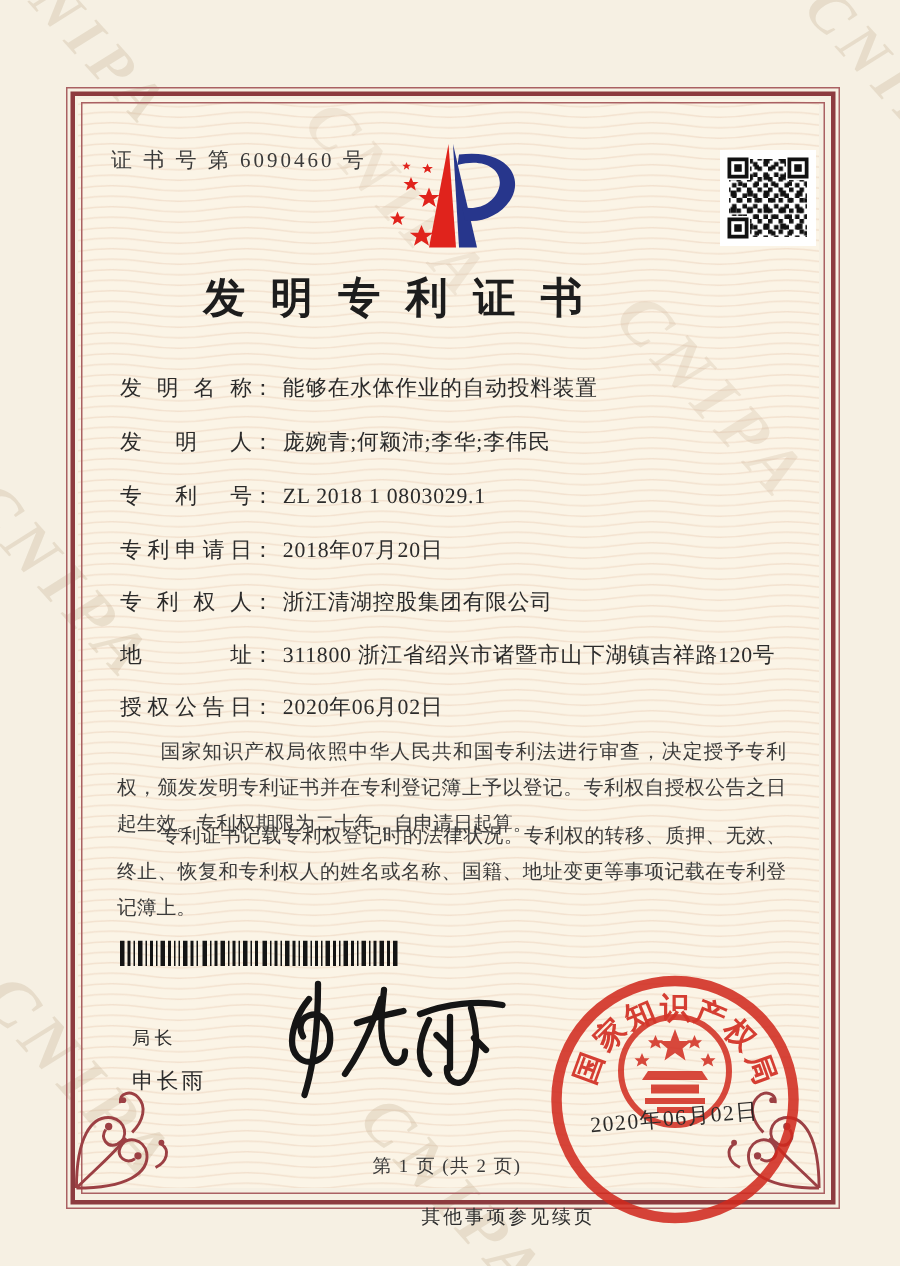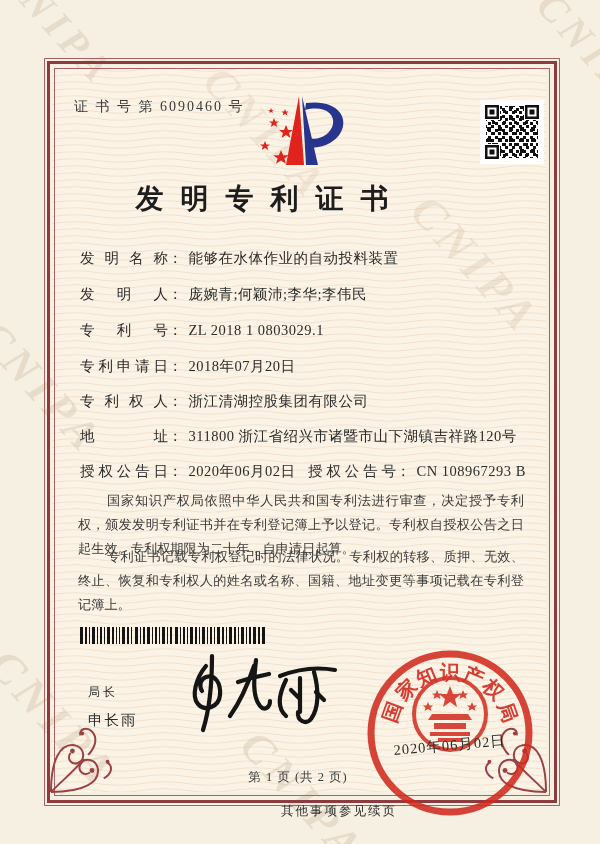--- a/index.html
+++ b/index.html
@@ -217,23 +217,20 @@
       <span class="flabel">专利申请日</span><span class="colon">：</span><span class="fvalue">2018年07月20日</span>
     </div>
     <div class="frow r5">
       <span class="flabel">专利权人</span><span class="colon">：</span><span class="fvalue">浙江清湖控股集团有限公司</span>
     </div>
     <div class="frow r6">
       <span class="flabel">地址</span><span class="colon">：</span><span class="fvalue">311800 浙江省绍兴市诸暨市山下湖镇吉祥路120号</span>
     </div>
     <div class="frow r7">
       <span class="flabel">授权公告日</span><span class="colon">：</span><span class="fvalue">2020年06月02日</span>
-    </div>
-    <div class="frow-right">
-      <span class="flabel">授权公告号</span><span class="colon">：</span><span class="fvalue">CN 108967293 B</span>
     </div>
 
     <div class="para p1">国家知识产权局依照中华人民共和国专利法进行审查，决定授予专利权，颁发发明专利证书并在专利登记簿上予以登记。专利权自授权公告之日起生效。专利权期限为二十年，自申请日起算。</div>
     <div class="para p2">专利证书记载专利权登记时的法律状况。专利权的转移、质押、无效、终止、恢复和专利权人的姓名或名称、国籍、地址变更等事项记载在专利登记簿上。</div>
 
     <svg class="barcode" width="186" height="17" viewBox="0 0 186 17">
       <g fill="#141414">
         <rect x="0" width="3" height="17"></rect>
           <rect x="5" width="2" height="17"></rect>
           <rect x="9" width="1" height="17"></rect>

